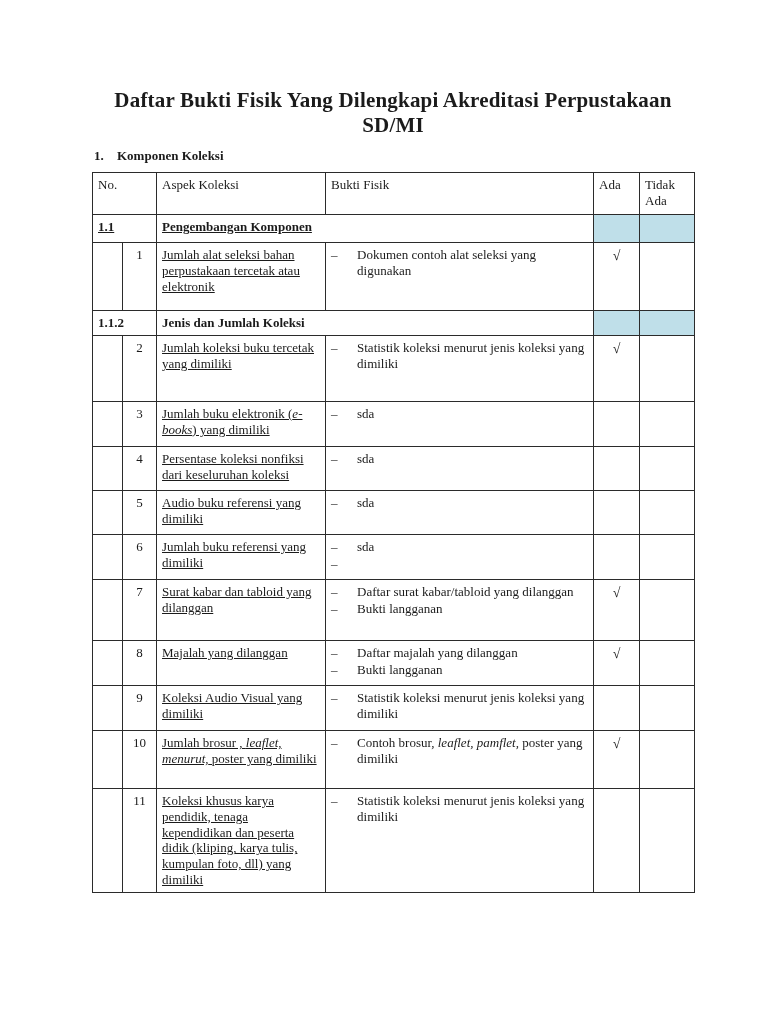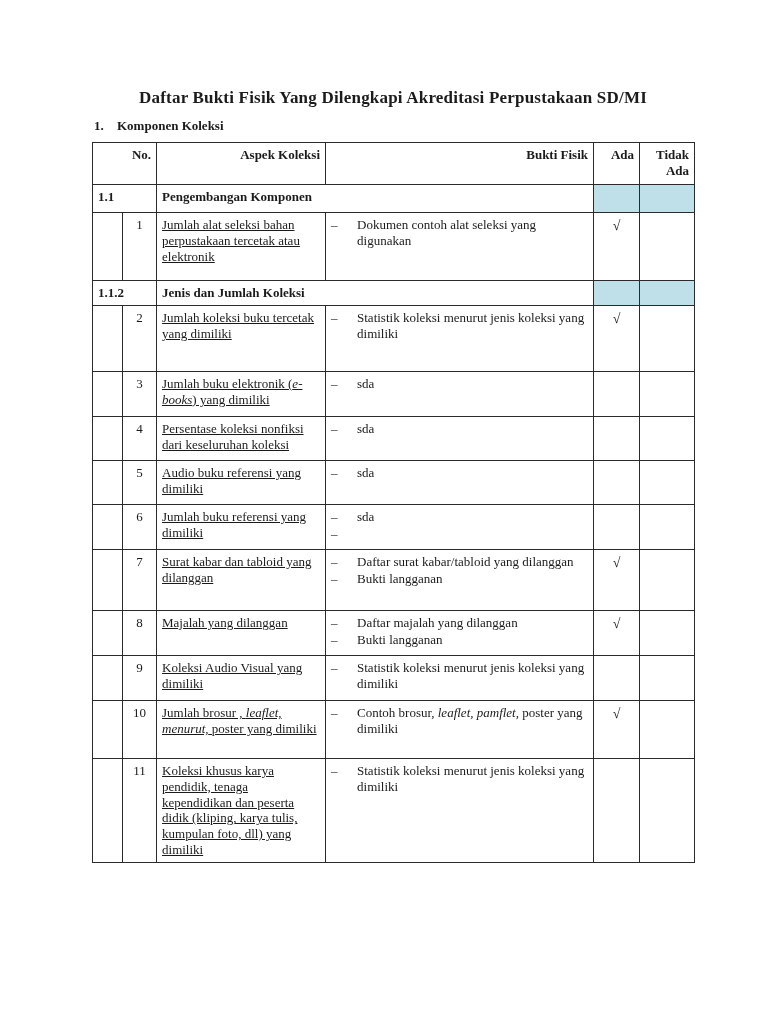--- a/index.html
+++ b/index.html
@@ -17,21 +17,21 @@
     box-sizing:border-box;
     padding-top:88px;
   }
   .content{
     width:602px;
     margin-left:92px;
   }
   .doc-title{
     text-align:center;
     font-weight:bold;
-    font-size:17px;
+    font-size:21px;
     letter-spacing:.2px;
     margin:0 0 10px 0;
   }
   .section-heading{
     display:flex;
     font-weight:bold;
     font-size:13px;
     margin:0 0 8px 2px;
   }
   .section-heading .num{width:23px;}
@@ -43,38 +43,38 @@
     line-height:1.22;
   }
   table.checklist td, table.checklist th{
     border:1.5px solid #2b2b2b;
     vertical-align:top;
     padding:4px 5px;
     box-sizing:border-box;
     overflow:hidden;
   }
   thead th{
-    font-weight:bold;
-    text-align:right;
+    font-weight:normal;
+    text-align:left;
     height:42px;
     padding-top:7px;
   }
   tr.section td{font-weight:bold;}
   tr.section td.no{padding-left:5px;}
   tr.section td.fill{background:#BFDFE9;}
   td.noB{text-align:center;padding-top:6px;}
   td.aspek{padding-left:7px;padding-top:6px;text-decoration:underline;}
   td.bukti{padding:6px 4px 4px 8px;}
   .li{display:flex;margin-bottom:1px;}
   .li .dash{width:26px;flex:0 0 26px;}
   .li .txt{flex:1;}
   td.ada, td.tidak{text-align:center;padding-top:5px;font-size:14px;}
   .it{font-style:italic;}
   
-  tbody tr:nth-child(1){height:28px;}
+  tbody tr:nth-child(1){height:28px;text-decoration:underline;}
   tbody tr:nth-child(2){height:68px;}
   tbody tr:nth-child(3){height:15px;}
   tbody tr:nth-child(4){height:66px;}
   tbody tr:nth-child(5){height:45px;}
   tbody tr:nth-child(6){height:44px;}
   tbody tr:nth-child(7){height:44px;}
   tbody tr:nth-child(8){height:45px;}
   tbody tr:nth-child(9){height:61px;}
   tbody tr:nth-child(10){height:45px;}
   tbody tr:nth-child(11){height:45px;}

